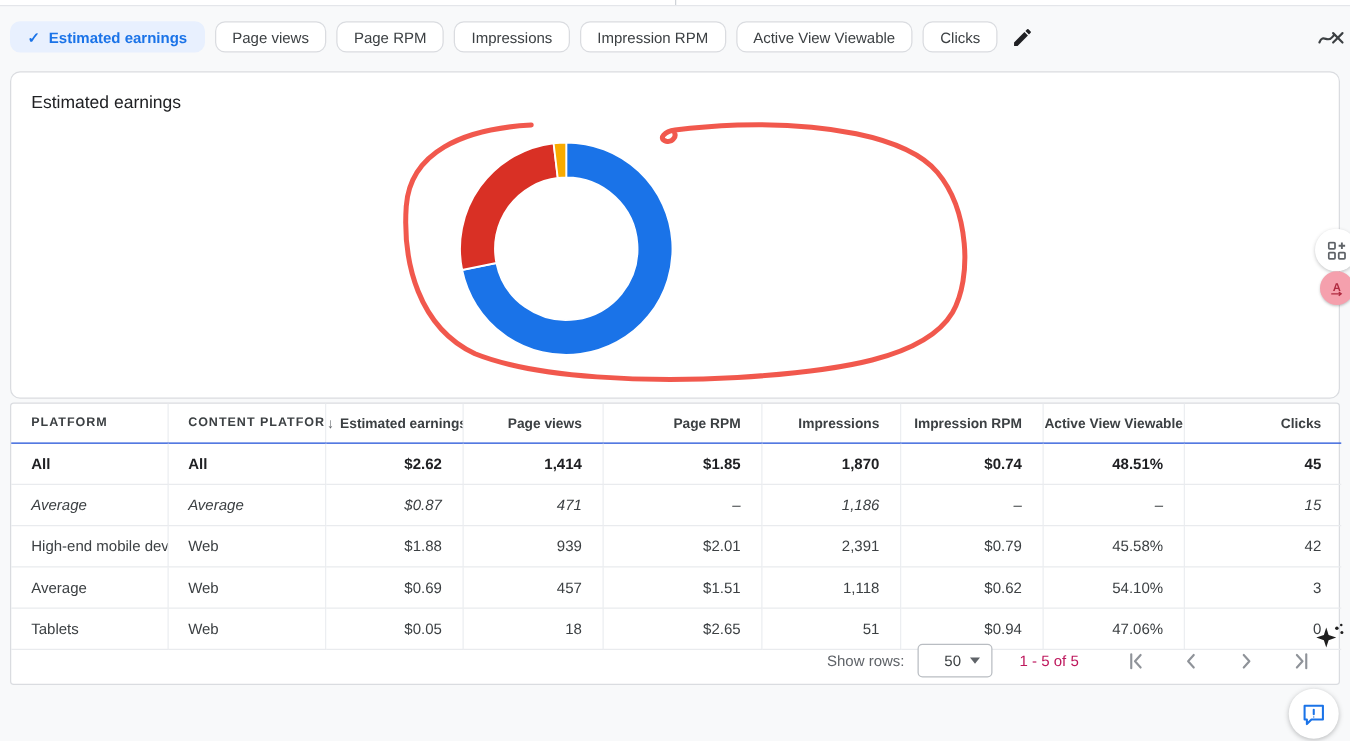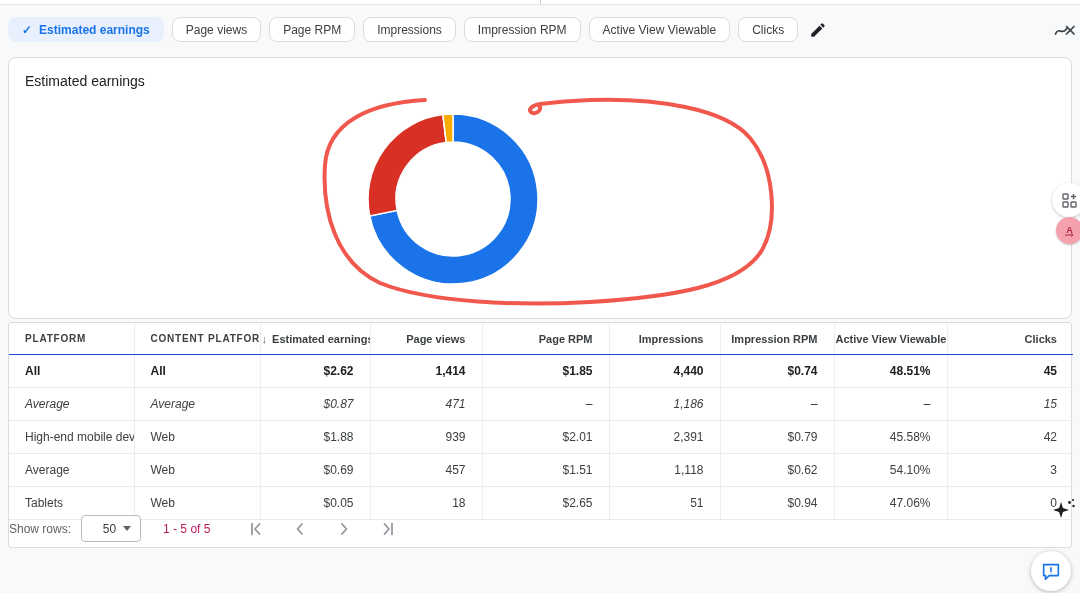--- a/index.html
+++ b/index.html
@@ -49,21 +49,21 @@
   .report tbody td{height:30px;border-bottom:1px solid #e9ebee;font-size:12px;color:#3c4043;}
   .col-left{text-align:left;padding-left:16px;}
   .col-right{text-align:right;padding-right:16px;}
   .report thead .col-left{font-size:10px;letter-spacing:.8px;color:#3c4043;}
   .report thead .col-right{font-size:11px;color:#3c4043;}
   .report tr.bold td{font-weight:bold;color:#202124;}
   .report tr.italic td{font-style:italic;color:#3c4043;}
   .sort-arrow{color:#5f6368;font-weight:normal;margin-right:2px;}
 
   .table-footer{position:absolute;left:0;right:0;bottom:0;height:37px;display:flex;align-items:center;
-    justify-content:flex-start;padding-right:8px;}
+    justify-content:flex-end;padding-right:8px;}
   .show-rows-label{font-size:12px;color:#5f6368;}
   .rows-select{margin-left:10px;width:46px;height:25px;border:1px solid #b9bdc2;border-radius:4px;
     display:flex;align-items:center;justify-content:center;gap:7px;cursor:pointer;background:#fff;padding-left:12px;}
   .rows-select .val{font-size:12px;color:#3c4043;}
   .caret{width:0;height:0;border-left:4px solid transparent;border-right:4px solid transparent;border-top:5px solid #5f6368;}
   .range{font-size:12px;color:#be185d;margin:0 24px 0 22px;}
   .pg{background:none;border:none;padding:2px;margin:0 10px;cursor:default;display:flex;align-items:center;}
 
   
   .ext-btn{position:absolute;border-radius:50%;display:flex;align-items:center;justify-content:center;z-index:6;border:none;cursor:pointer;}
@@ -170,21 +170,21 @@
           <th class="col-right">Clicks</th>
         </tr>
       </thead>
       <tbody>
         <tr class="bold">
           <td class="col-left">All</td>
           <td class="col-left">All</td>
           <td class="col-right">$2.62</td>
           <td class="col-right">1,414</td>
           <td class="col-right">$1.85</td>
-          <td class="col-right">4,440</td>
+          <td class="col-right">1,870</td>
           <td class="col-right">$0.74</td>
           <td class="col-right">48.51%</td>
           <td class="col-right">45</td>
         </tr>
         <tr class="italic">
           <td class="col-left">Average</td>
           <td class="col-left">Average</td>
           <td class="col-right">$0.87</td>
           <td class="col-right">471</td>
           <td class="col-right">–</td>

